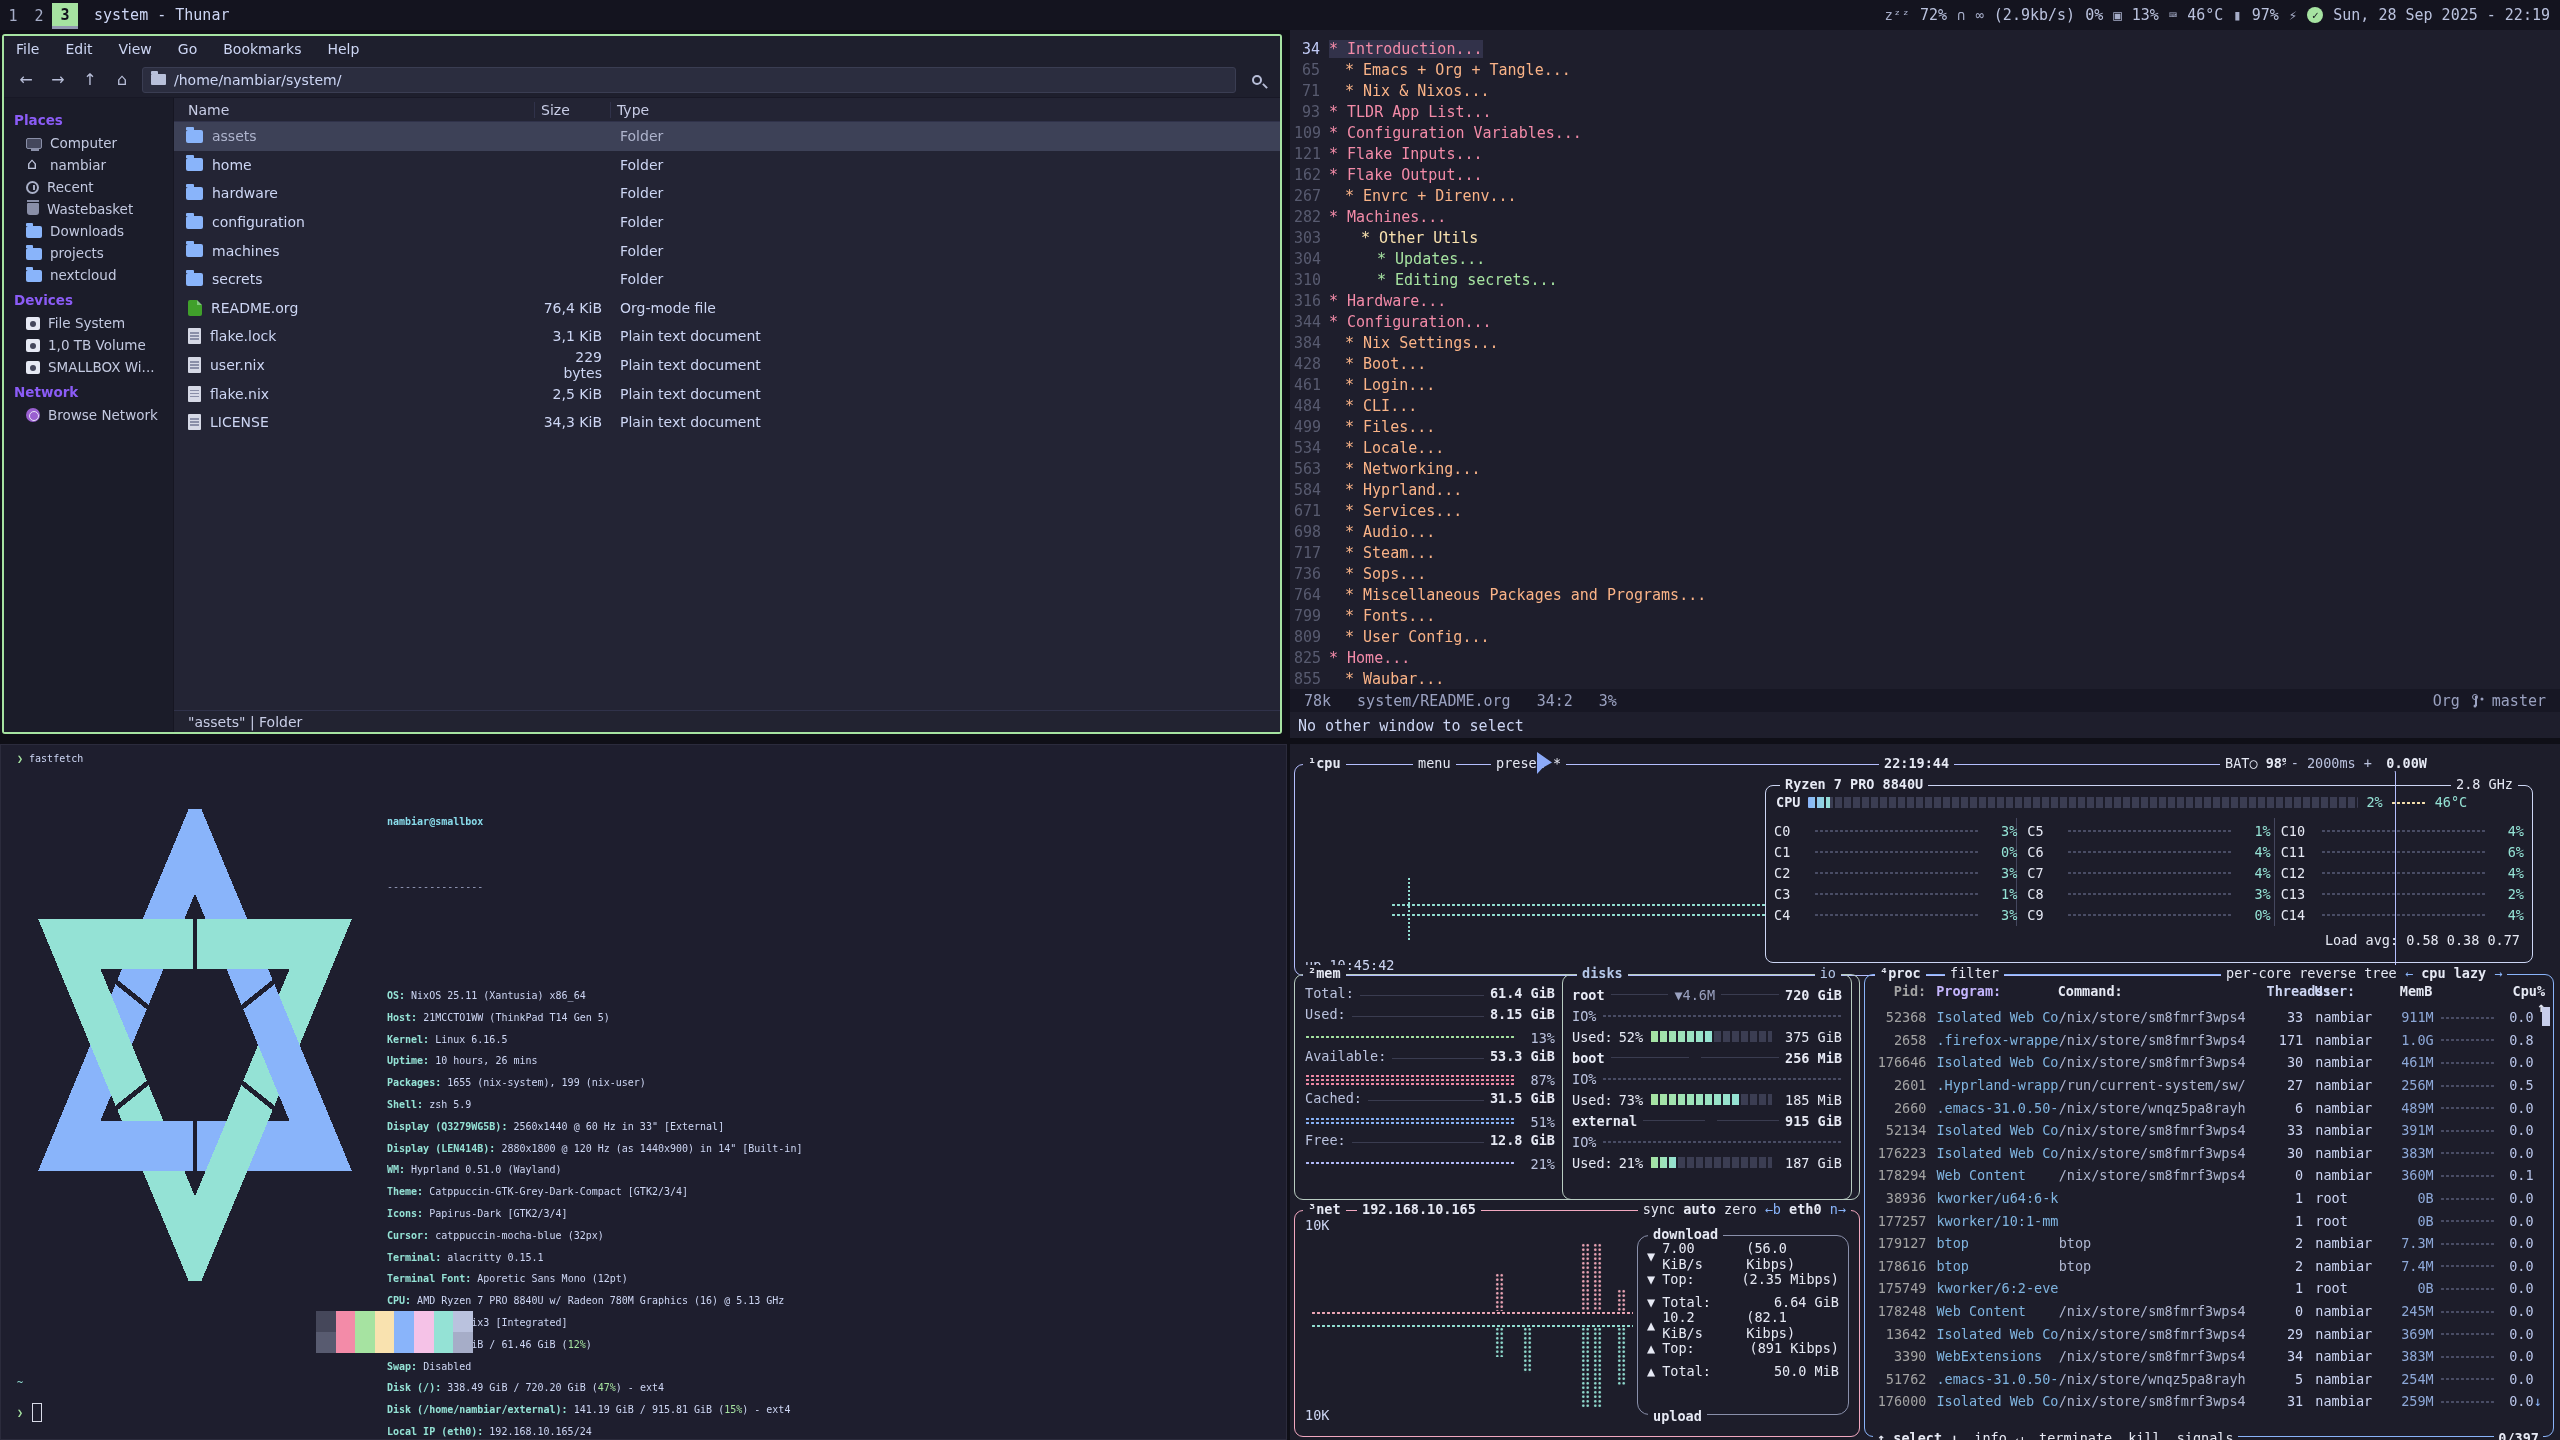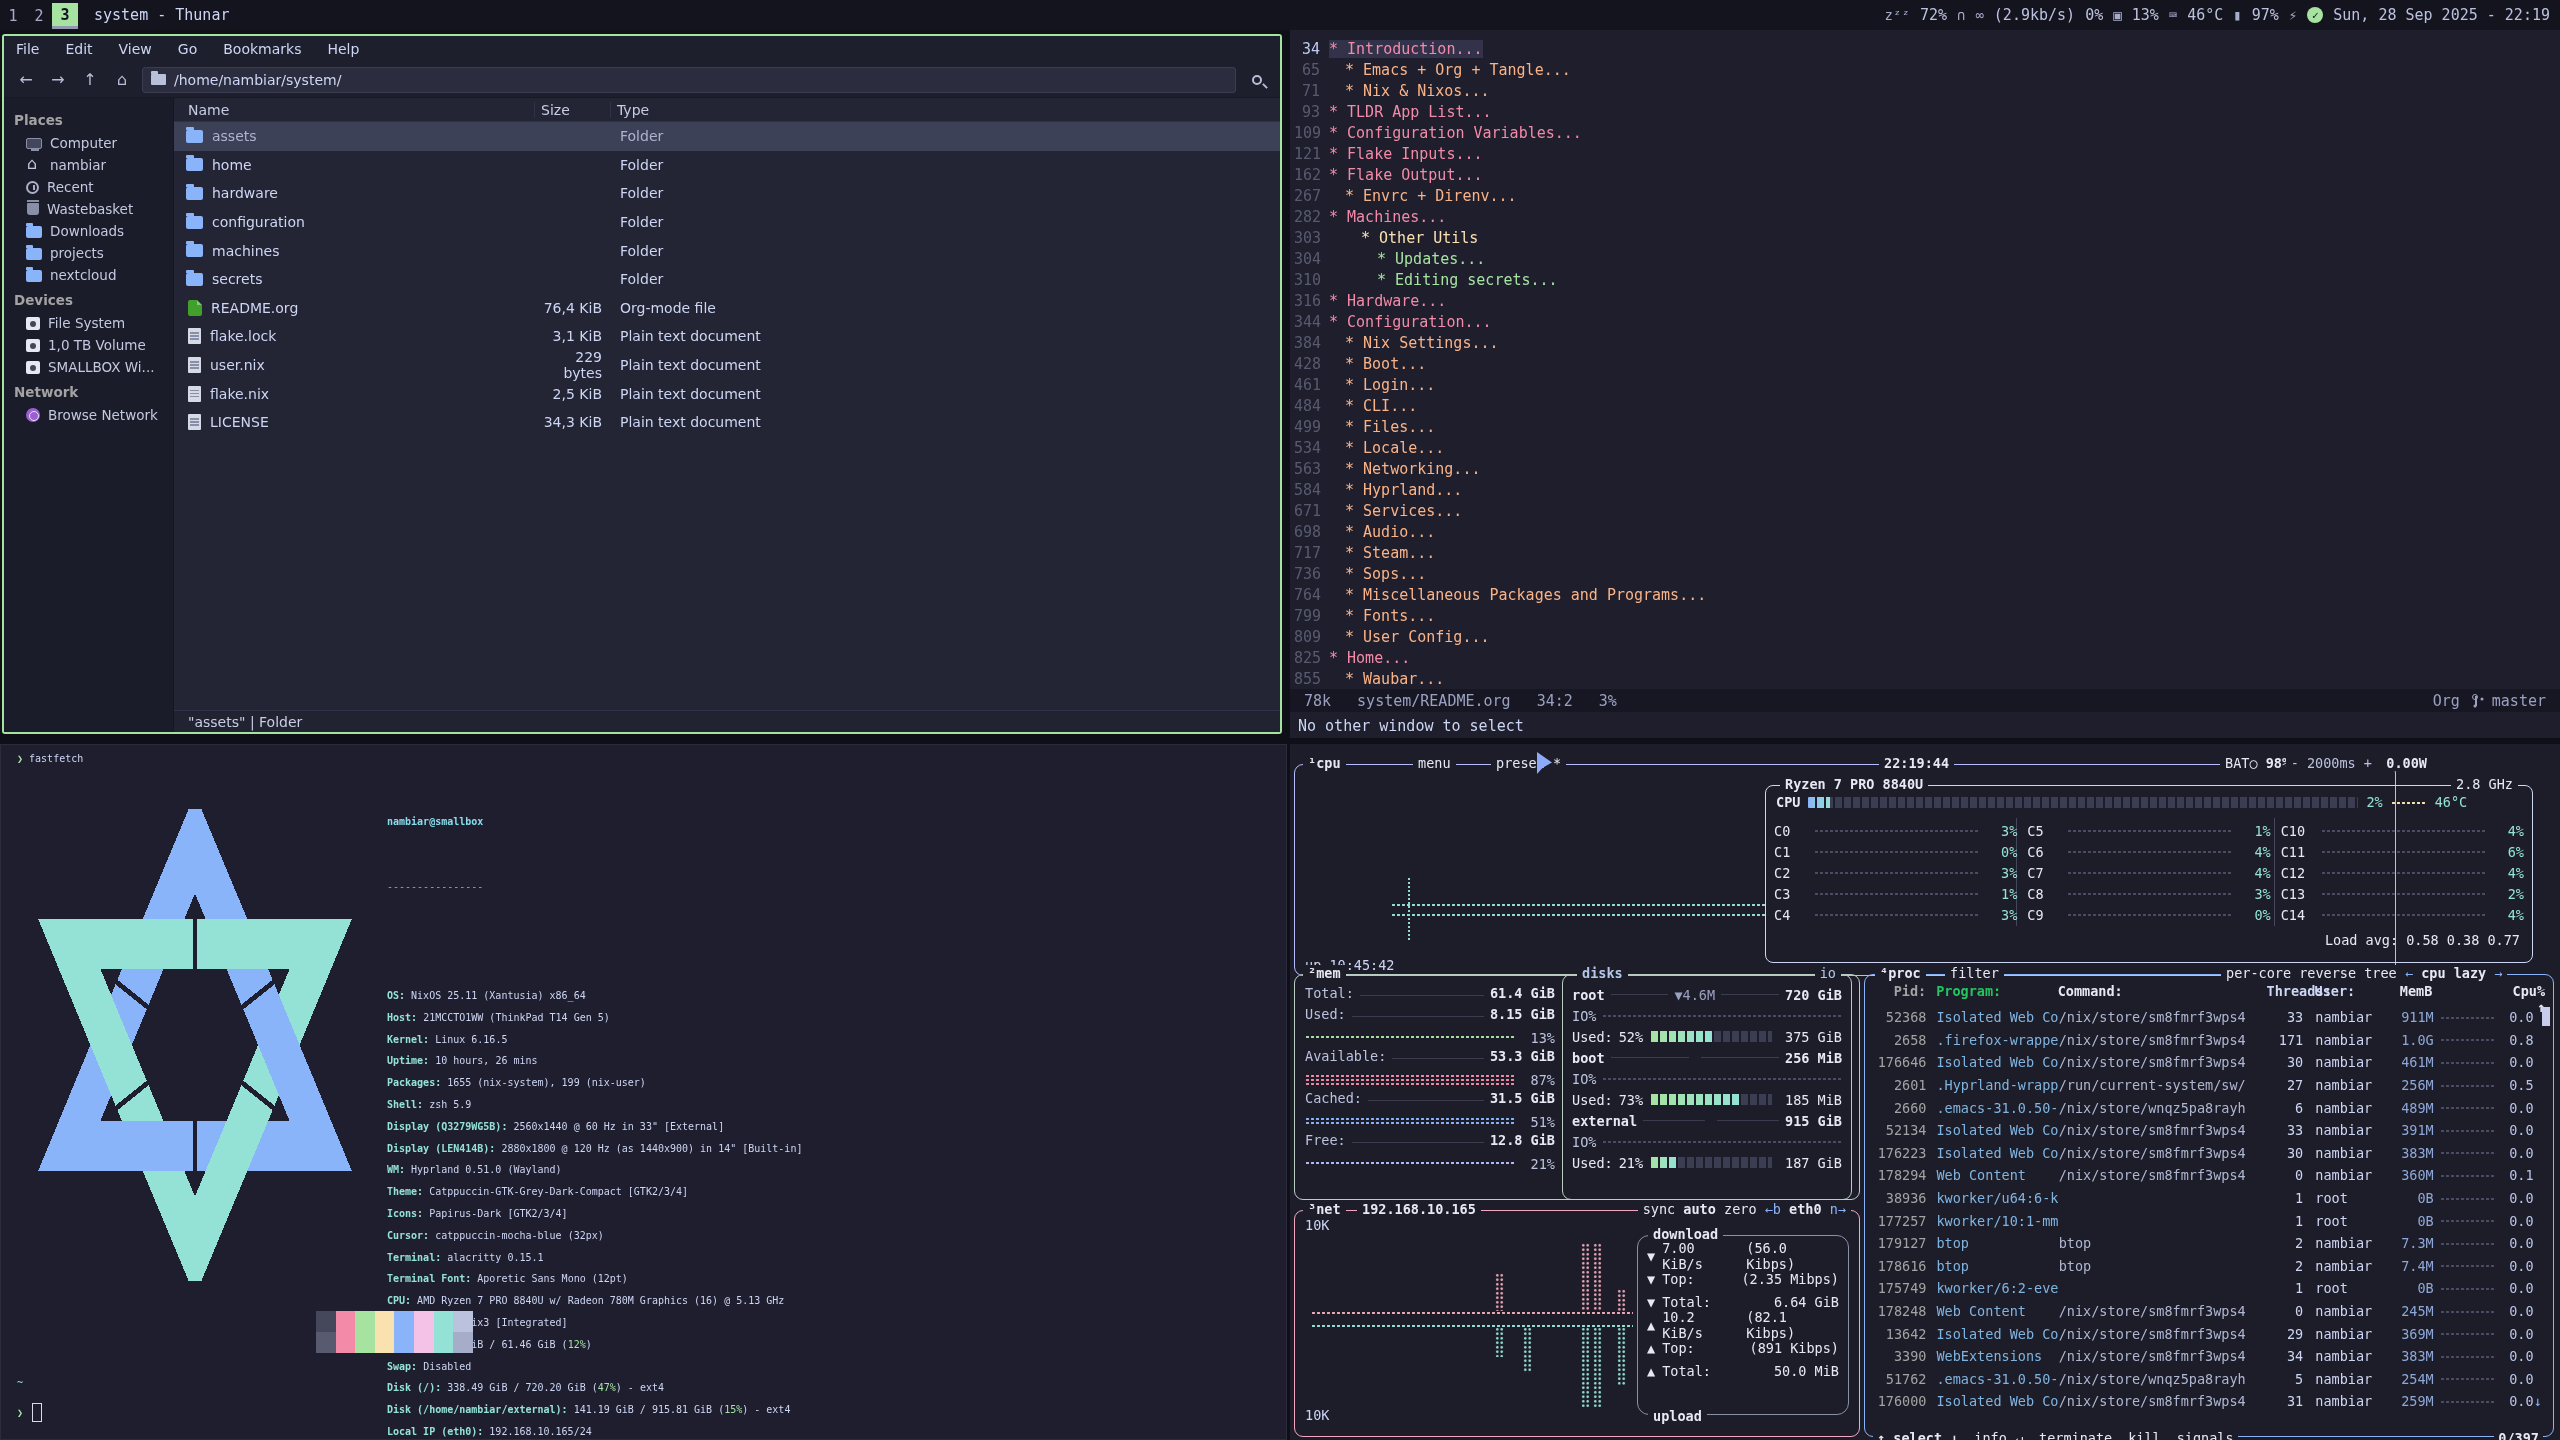--- a/index.html
+++ b/index.html
@@ -37,21 +37,21 @@
   #th-pathbar{flex:1;height:26px;background:#2b2d3f;border:1px solid #3a3d52;border-radius:3px;
     display:flex;align-items:center;gap:8px;padding:0 8px;color:#cdd6f4}
   .mini-folder{width:15px;height:11px;background:#b8c0da;border-radius:1px;position:relative;flex:none}
   .mini-folder::before{content:"";position:absolute;left:0;top:-3px;width:7px;height:3px;background:#b8c0da;border-radius:1px 1px 0 0}
   #th-search{width:26px;height:26px;display:flex;align-items:center;justify-content:center}
   .magnifier{width:10px;height:10px;border:2px solid #b8bed8;border-radius:50%;position:relative}
   .magnifier::after{content:"";position:absolute;left:8px;top:8px;width:6px;height:2px;background:#b8bed8;transform:rotate(45deg)}
   #th-body{flex:1;display:flex;min-height:0}
   #th-sidebar{width:170px;background:#1b1c29;border-right:1px solid #161622;padding-top:8px;
     font-size:13.5px;color:#c3c9e0;overflow:hidden}
-  .sb-title{font-weight:bold;color:#a3a3a3;padding:6px 10px 4px}
+  .sb-title{font-weight:bold;color:#8b5cf6;padding:6px 10px 4px}
   .sb-item{display:flex;align-items:center;gap:8px;padding:3px 8px 3px 22px}
   .sb-ic{width:16px;height:14px;flex:none;position:relative}
   .ic-folder{background:#89b4fa;border-radius:2px;height:12px;margin-top:1px}
   .ic-folder::before{content:"";position:absolute;left:0;top:-3px;width:7px;height:3px;background:#89b4fa;border-radius:1px 1px 0 0}
   .ic-computer{background:#44475c;border:1px solid #8a8fa8;border-radius:2px;height:11px}
   .ic-computer::after{content:"";position:absolute;left:4px;bottom:-3px;width:8px;height:2px;background:#8a8fa8}
   .ic-home{background:none}
   .ic-home::before{content:"⌂";color:#c3c9e0;font-size:16px;position:absolute;top:-4px;left:1px}
   .ic-clock{border:2px solid #aab0c8;border-radius:50%;width:13px;height:13px}
   .ic-clock::after{content:"";position:absolute;left:5px;top:2px;width:2px;height:5px;background:#aab0c8}
@@ -876,21 +876,21 @@
   </div>
 
   <div class="bbox" id="proc-box">
     <span class="blabel bt-tab" style="left:10px">⁴proc</span>
     <span class="blabel" style="left:80px;color:#e6e9f4">filter</span>
     <span class="blabel" style="left:356px">
       <span style="color:#e6e9f4">per-core</span> <span style="color:#e6e9f4">reverse</span> <span style="color:#e6e9f4">tree</span> <span class="blue">←</span> <b style="color:#e6e9f4">cpu lazy</b> <span class="blue">→</span>
     </span>
     <div id="proc-head">
       <span class="c-pid">Pid:</span>
-      <span class="c-prog" style="color:#22c55e">Program:</span>
+      <span class="c-prog" style="color:#c4b5fd">Program:</span>
       <span class="c-cmd" style="color:#e6e9f4">Command:</span>
       <span class="c-thr">Threads:</span>
       <span class="c-user">User:</span>
       <span class="c-mem" style="color:#e6e9f4">MemB</span>
       <span class="c-dots" style="height:auto;color:transparent"></span>
       <span class="c-cpu" style="color:#e6e9f4;width:48px">Cpu% ↑</span>
     </div>
     <div id="proc-rows">
       <div class="prow">
         <span class="c-pid">52368</span>

